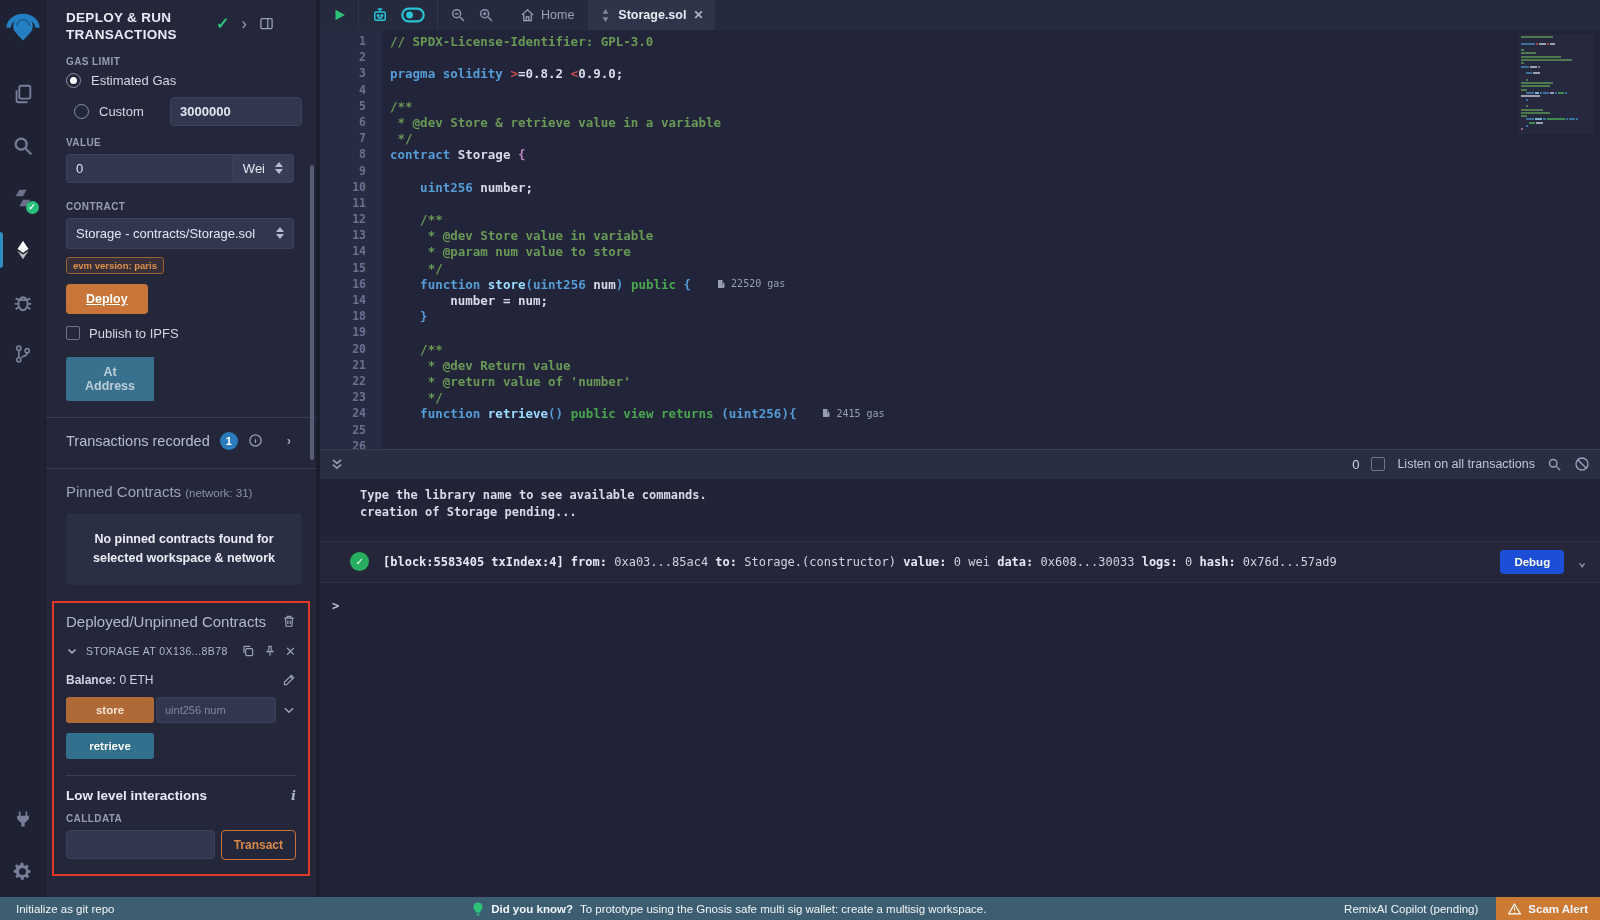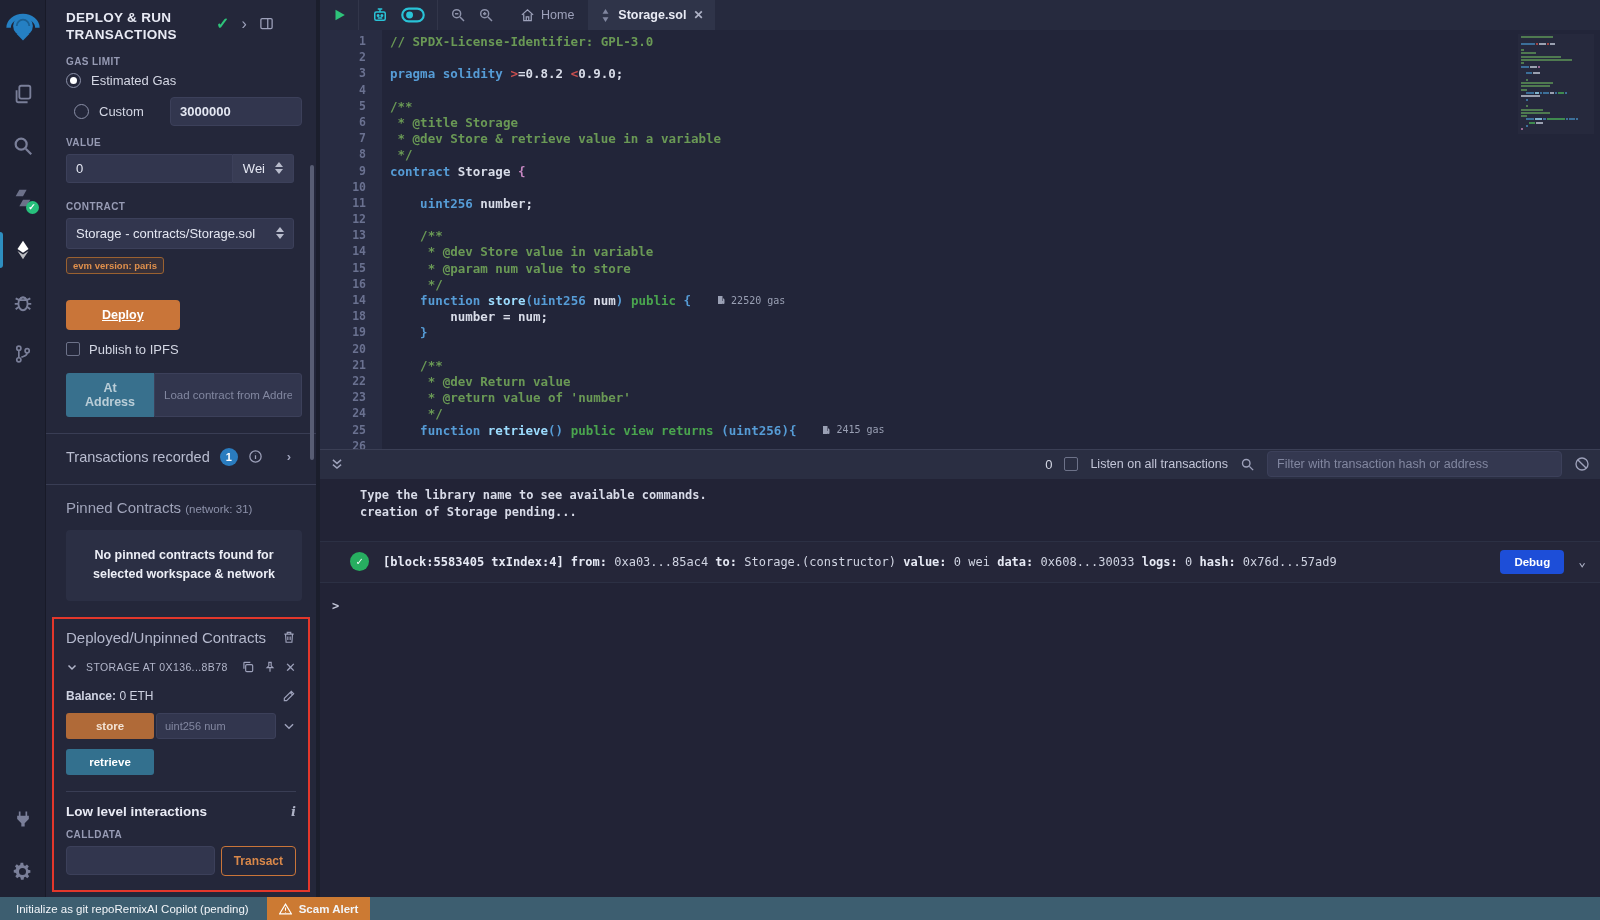--- a/index.html
+++ b/index.html
@@ -34,21 +34,21 @@
   .value-group { display:flex; width:228px; }
   .value-input { flex:1; border-radius:3px 0 0 3px; width:100px; }
   .unit-box { display:flex; align-items:center; gap:10px; background:#383c54; border:1px solid #3c405a; border-left:none; border-radius:0 3px 3px 0; padding:0 10px; font-size:13px; color:#e4e7f2; cursor:pointer; }
   .select-box { display:flex; align-items:center; justify-content:space-between; background:#32364e; border:1px solid #3c405a; border-radius:3px; padding:7px 9px; font-size:13px; color:#e4e7f2; width:228px; cursor:pointer; }
   .updown { display:flex; flex-direction:column; gap:2px; }
   .updown i { width:0; height:0; border-left:4px solid transparent; border-right:4px solid transparent; display:block; }
   .updown .up { border-bottom:5px solid #b8bccc; }
   .updown .dn { border-top:5px solid #b8bccc; }
   .evm-badge { display:inline-block; margin-top:8px; font-size:9.5px; font-weight:bold; color:#e0904c; background:rgba(201,117,57,.12); border:1px solid #9a6130; border-radius:3px; padding:2px 6px; }
   .btn { border:none; border-radius:4px; font-size:12.5px; font-weight:bold; cursor:pointer; font-family:"Liberation Sans",sans-serif; }
-  .btn-deploy { display:block; margin-top:26px; background:#c97539; color:#fff; padding:8px 36px;text-decoration:underline; }
+  .btn-deploy { display:block; margin-top:10px; background:#c97539; color:#fff; padding:8px 20px;text-decoration:underline; }
   .chk-row { display:flex; align-items:center; gap:9px; margin:12px 0 4px; font-size:13px; color:#d4d7e4; }
   .checkbox { width:14px; height:14px; border:1.5px solid #6d7289; border-radius:2px; background:transparent; cursor:pointer; flex-shrink:0; }
   .ataddr-row { display:flex; margin-top:16px; }
   .btn-ataddr { background:#38708d; color:rgba(255,255,255,.65); padding:8px 12px; border-radius:3px 0 0 3px; width:88px; }
   .ataddr-input { flex:1; border-radius:0 3px 3px 0; font-size:11.5px; width:120px; }
   .divider { border-top:1px solid #393d54; margin:16px -14px 0 -20px; }
   .tx-recorded { display:flex; align-items:center; gap:10px; padding:14px 0 2px; font-size:14.5px; color:#b9bdd0; }
   .count-badge { width:18px; height:18px; background:#2a7cbf; color:#fff; border-radius:50%; font-size:11px; font-weight:bold; display:flex; align-items:center; justify-content:center; }
   .chevron-r { color:#9da1ba; margin-left:14px; font-size:13px; font-weight:bold; cursor:pointer; }
   .pinned-title { padding-top:14px; font-size:15px; color:#a0a4ba; }
@@ -236,21 +236,20 @@
 
     <button class="btn btn-deploy">Deploy</button>
 
     <div class="chk-row">
       <span class="checkbox"></span>
       <span>Publish to IPFS</span>
     </div>
 
     <div class="ataddr-row">
       <button class="btn btn-ataddr">At Address</button>
-      <input class="inp ataddr-input" placeholder="Load contract from Addre" style="">
     </div>
 
     <div class="divider"></div>
     <div class="tx-recorded">
       <span>Transactions recorded</span>
       <span class="count-badge">1</span>
       <svg width="15" height="15" viewBox="0 0 24 24" fill="none" stroke="#9da1ba" stroke-width="2" style="cursor:pointer;">
           <circle cx="12" cy="12" r="9"></circle>
           <path d="M12 10v6M12 7.5v.5"></path>
         </svg>
@@ -396,21 +395,20 @@
           <div class="ln">24</div>
           <div class="ln">25</div>
           <div class="ln">26</div>
         </div>
       <div class="codearea">
           <div class="cl"><span class="tk-c">// SPDX-License-Identifier: GPL-3.0</span></div>
           <div class="cl"></div>
           <div class="cl"><span class="tk-k">pragma solidity </span><span class="tk-r">&gt;</span><span class="tk-w">=0.8.2 </span><span class="tk-r">&lt;</span><span class="tk-w">0.9.0;</span></div>
           <div class="cl"></div>
           <div class="cl"><span class="tk-c">/**</span></div>
-          <div class="cl"><span class="tk-c"> * @title Storage</span></div>
           <div class="cl"><span class="tk-c"> * @dev Store &amp; retrieve value in a variable</span></div>
           <div class="cl"><span class="tk-c"> */</span></div>
           <div class="cl"><span class="tk-k">contract </span><span class="tk-w">Storage </span><span class="tk-m">{</span></div>
           <div class="cl"></div>
           <div class="cl"><span class="tk-sp">    </span><span class="tk-k">uint256</span><span class="tk-w"> number;</span></div>
           <div class="cl"></div>
           <div class="cl"><span class="tk-sp">    </span><span class="tk-c">/**</span></div>
           <div class="cl"><span class="tk-c">     * @dev Store value in variable</span></div>
           <div class="cl"><span class="tk-c">     * @param num value to store</span></div>
           <div class="cl"><span class="tk-c">     */</span></div>
@@ -545,21 +543,20 @@
           </svg>
       </span>
       <div class="term-head-right">
         <span class="term-count">0</span>
         <span class="checkbox"></span>
         <span class="listen-label">Listen on all transactions</span>
         <svg width="15" height="15" viewBox="0 0 24 24" fill="none" stroke="#9da1ba" stroke-width="2.2">
             <circle cx="10" cy="10" r="6"></circle>
             <path d="M15 15l6 6"></path>
           </svg>
-        <input class="inp filter-input" placeholder="Filter with transaction hash or address" style="">
         <svg width="16" height="16" viewBox="0 0 24 24" fill="none" stroke="#9da1ba" stroke-width="2" style="cursor:pointer;">
             <circle cx="12" cy="12" r="9"></circle>
             <path d="M5.6 5.6l12.8 12.8"></path>
           </svg>
       </div>
     </div>
 
     <div class="term-body">
       <div class="term-lines">
           <div>Type the library name to see available commands.</div>
@@ -571,20 +568,27 @@
         <button class="btn btn-debug">Debug</button>
         <span class="tx-chev">⌄</span>
       </div>
       <div class="prompt">&gt;</div>
     </div>
   </div>
 </div>
 
 <div class="statusbar">
   <span class="sb-left">Initialize as git repo</span>
+  <div class="sb-center">
+    <svg width="12" height="14" viewBox="0 0 24 28" fill="#2ec37a">
+        <path d="M12 1a9 9 0 0 0-5 16.5V21h10v-3.5A9 9 0 0 0 12 1zM9 23h6v2a2 2 0 0 1-2 2h-2a2 2 0 0 1-2-2z"></path>
+      </svg>
+    <b>Did you know?</b>
+    <span>To prototype using the Gnosis safe multi sig wallet: create a multisig workspace.</span>
+  </div>
   <div class="sb-right">
     <span>RemixAI Copilot (pending)</span>
     <span class="scam-alert">
       <svg width="13" height="12" viewBox="0 0 24 22" fill="none" stroke="#fff" stroke-width="2">
           <path d="M12 2L1 20h22z"></path>
           <path d="M12 8v6M12 16.5v1"></path>
         </svg>
       <span>Scam Alert</span>
     </span>
   </div>

